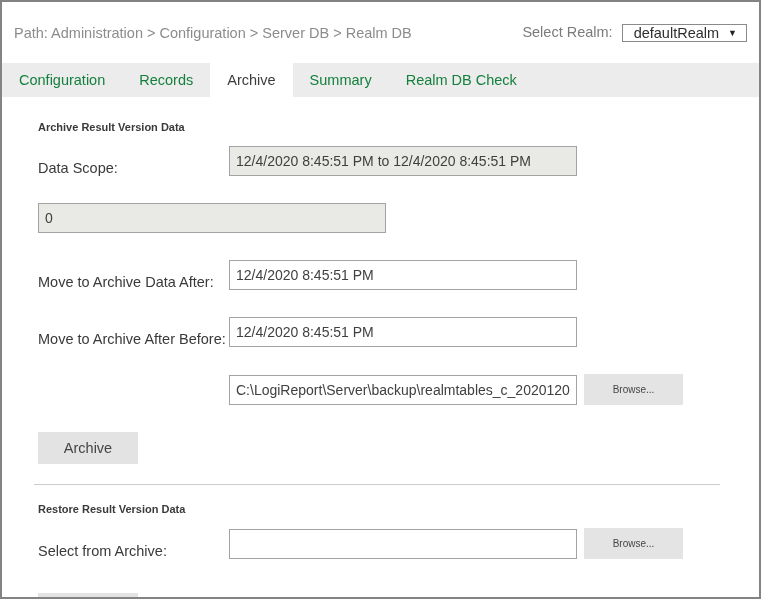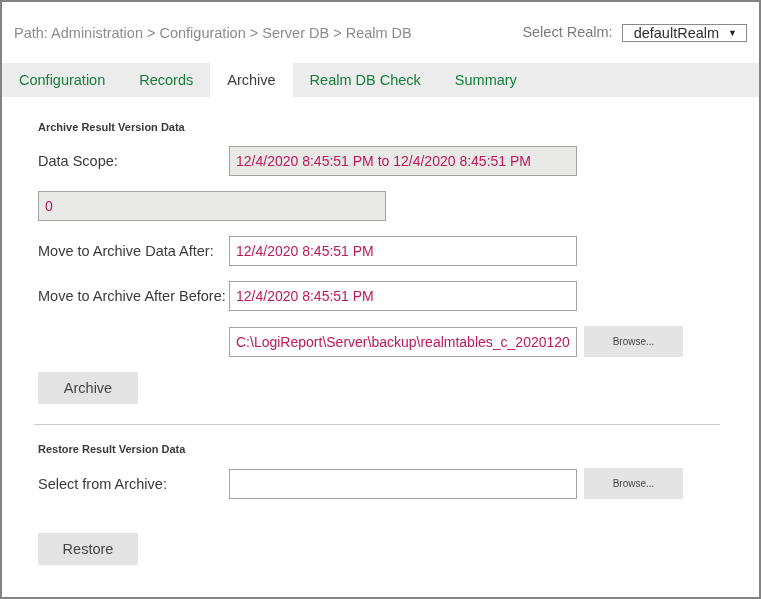--- a/index.html
+++ b/index.html
@@ -42,30 +42,30 @@
   }
   .tab.active { background:#fff; color:#3c3c3c; }
 
   
   .content { padding:24px 36px 0 36px; background:#fff; }
 
   .section-title {
     font-size:11px; font-weight:bold; color:#3a3a3a;
     margin:0 0 13px 0;
   }
-  .form-row { display:flex; align-items:center; margin-bottom:15px; }
+  .form-row { display:flex; align-items:flex-end; margin-bottom:27px; }
   .form-label {
     width:191px; flex-shrink:0;
     font-size:14.5px; color:#3a3a3a;
   }
   .field {
     width:348px; height:30px;
     border:1px solid #a3a3a3; background:#fff;
     font-family:"Liberation Sans", sans-serif;
-    font-size:14px; color:#be185d; padding:0 6px;
+    font-size:14px; color:#404040; padding:0 6px;
     outline:none;
   }
   .field.readonly { background:#e9e9e6; }
   .browse-btn {
     margin-left:7px; width:99px; height:31px;
     background:#e4e4e4; border:none;
     font-family:"Liberation Sans", sans-serif;
     font-size:10px; color:#454545; cursor:pointer;
   }
   .action-btn {
@@ -94,22 +94,22 @@
         <span>defaultRealm</span>
         <span class="arrow">▼</span>
       </div>
     </div>
   </div>
 
   <div class="tabbar">
     <div class="tab">Configuration</div>
     <div class="tab">Records</div>
     <div class="tab active">Archive</div>
+    <div class="tab">Summary</div>
     <div class="tab">Realm DB Check</div>
-    <div class="tab">Summary</div>
   </div>
 
   <div class="content">
 
     <h2 class="section-title">Archive Result Version Data</h2>
 
     <div class="form-row">
       <div class="form-label">Data Scope:</div>
       <input class="field readonly" readonly="" value="12/4/2020 8:45:51 PM to 12/4/2020 8:45:51 PM" style="">
     </div>

